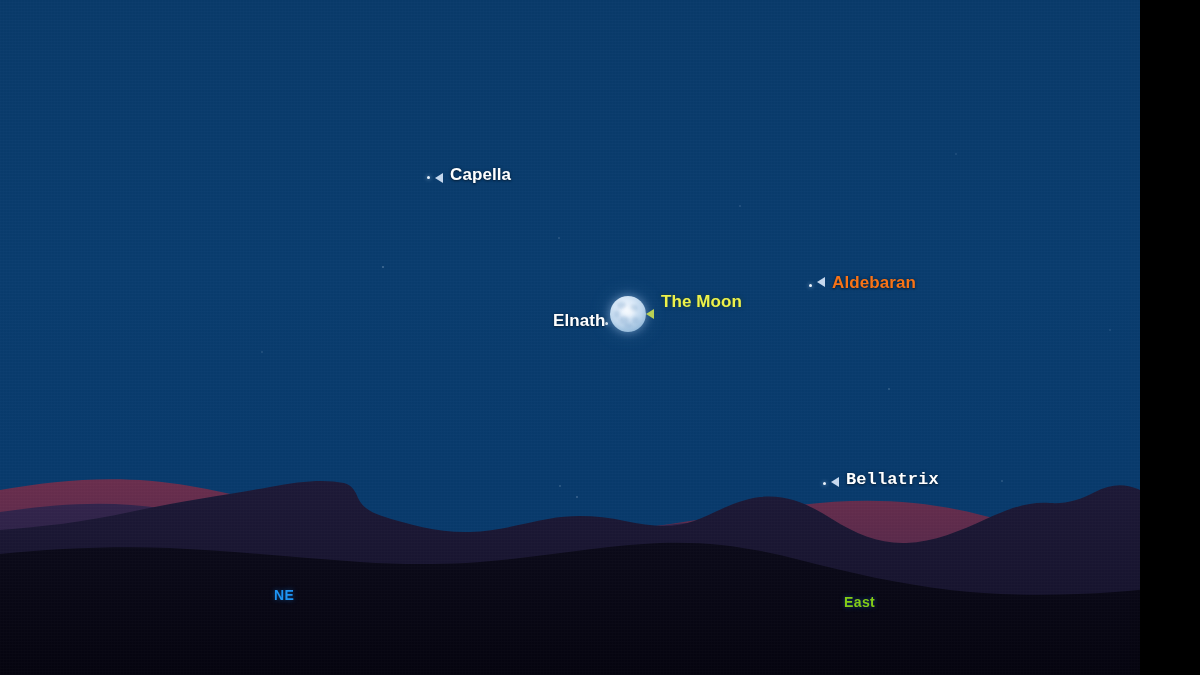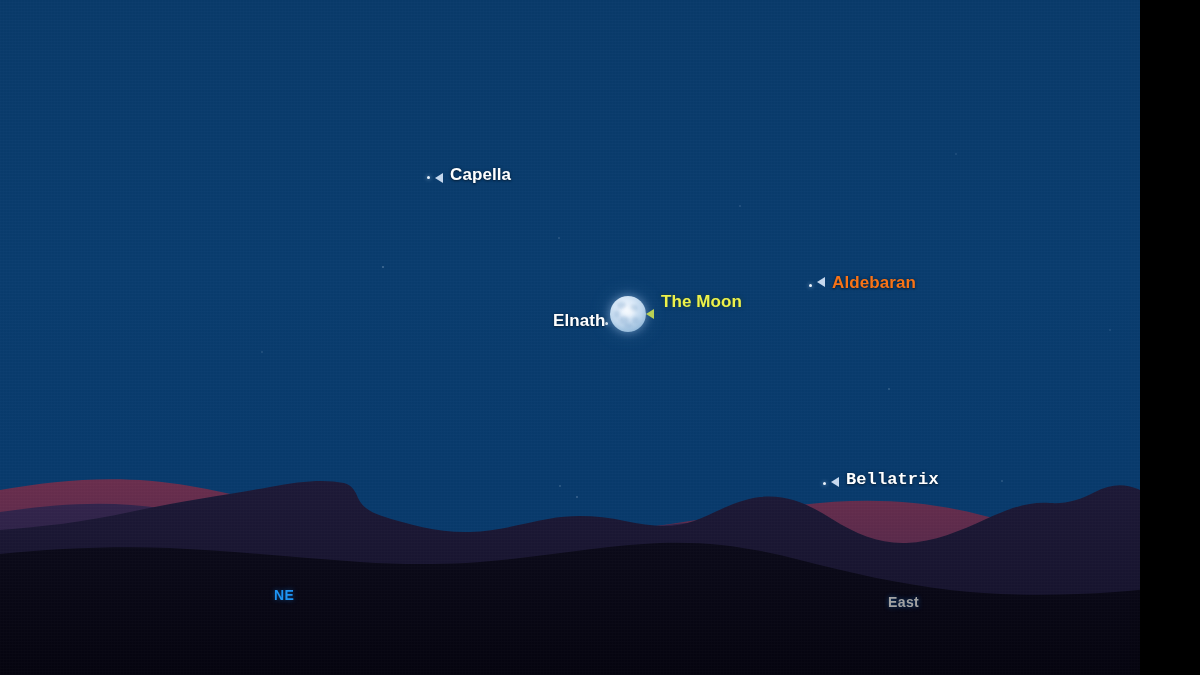--- a/index.html
+++ b/index.html
@@ -243,16 +243,16 @@
         <div class="mare" style="left: 14px; top: 27px; width: 9px; height: 5px;"></div>
         <div class="mare" style="left: 4px; top: 14px; width: 6px; height: 8px;"></div>
         <div class="hilite" style="left: 13px; top: 11px; width: 11px; height: 9px;"></div>
       </div>
       <div class="ptr moon-ptr" style="left: 646px; top: 309px;"></div>
       <div class="obj-label right-of moon-label" style="left: 661px; top: 292px; color: rgb(238, 242, 74);">The Moon</div>
     </div>
 
   <div id="compass-layer">
       <div class="compass" style="left: 274px; top: 587px; color: rgb(30, 149, 245);">NE</div>
-      <div class="compass" style="left: 844px; top: 594px; color: #a3a3a3; margin-left: 44px;">East</div>
+      <div class="compass" style="left: 844px; top: 594px; color: #84cc16;">East</div>
     </div>
 
 </div>
 
 </body></html>

